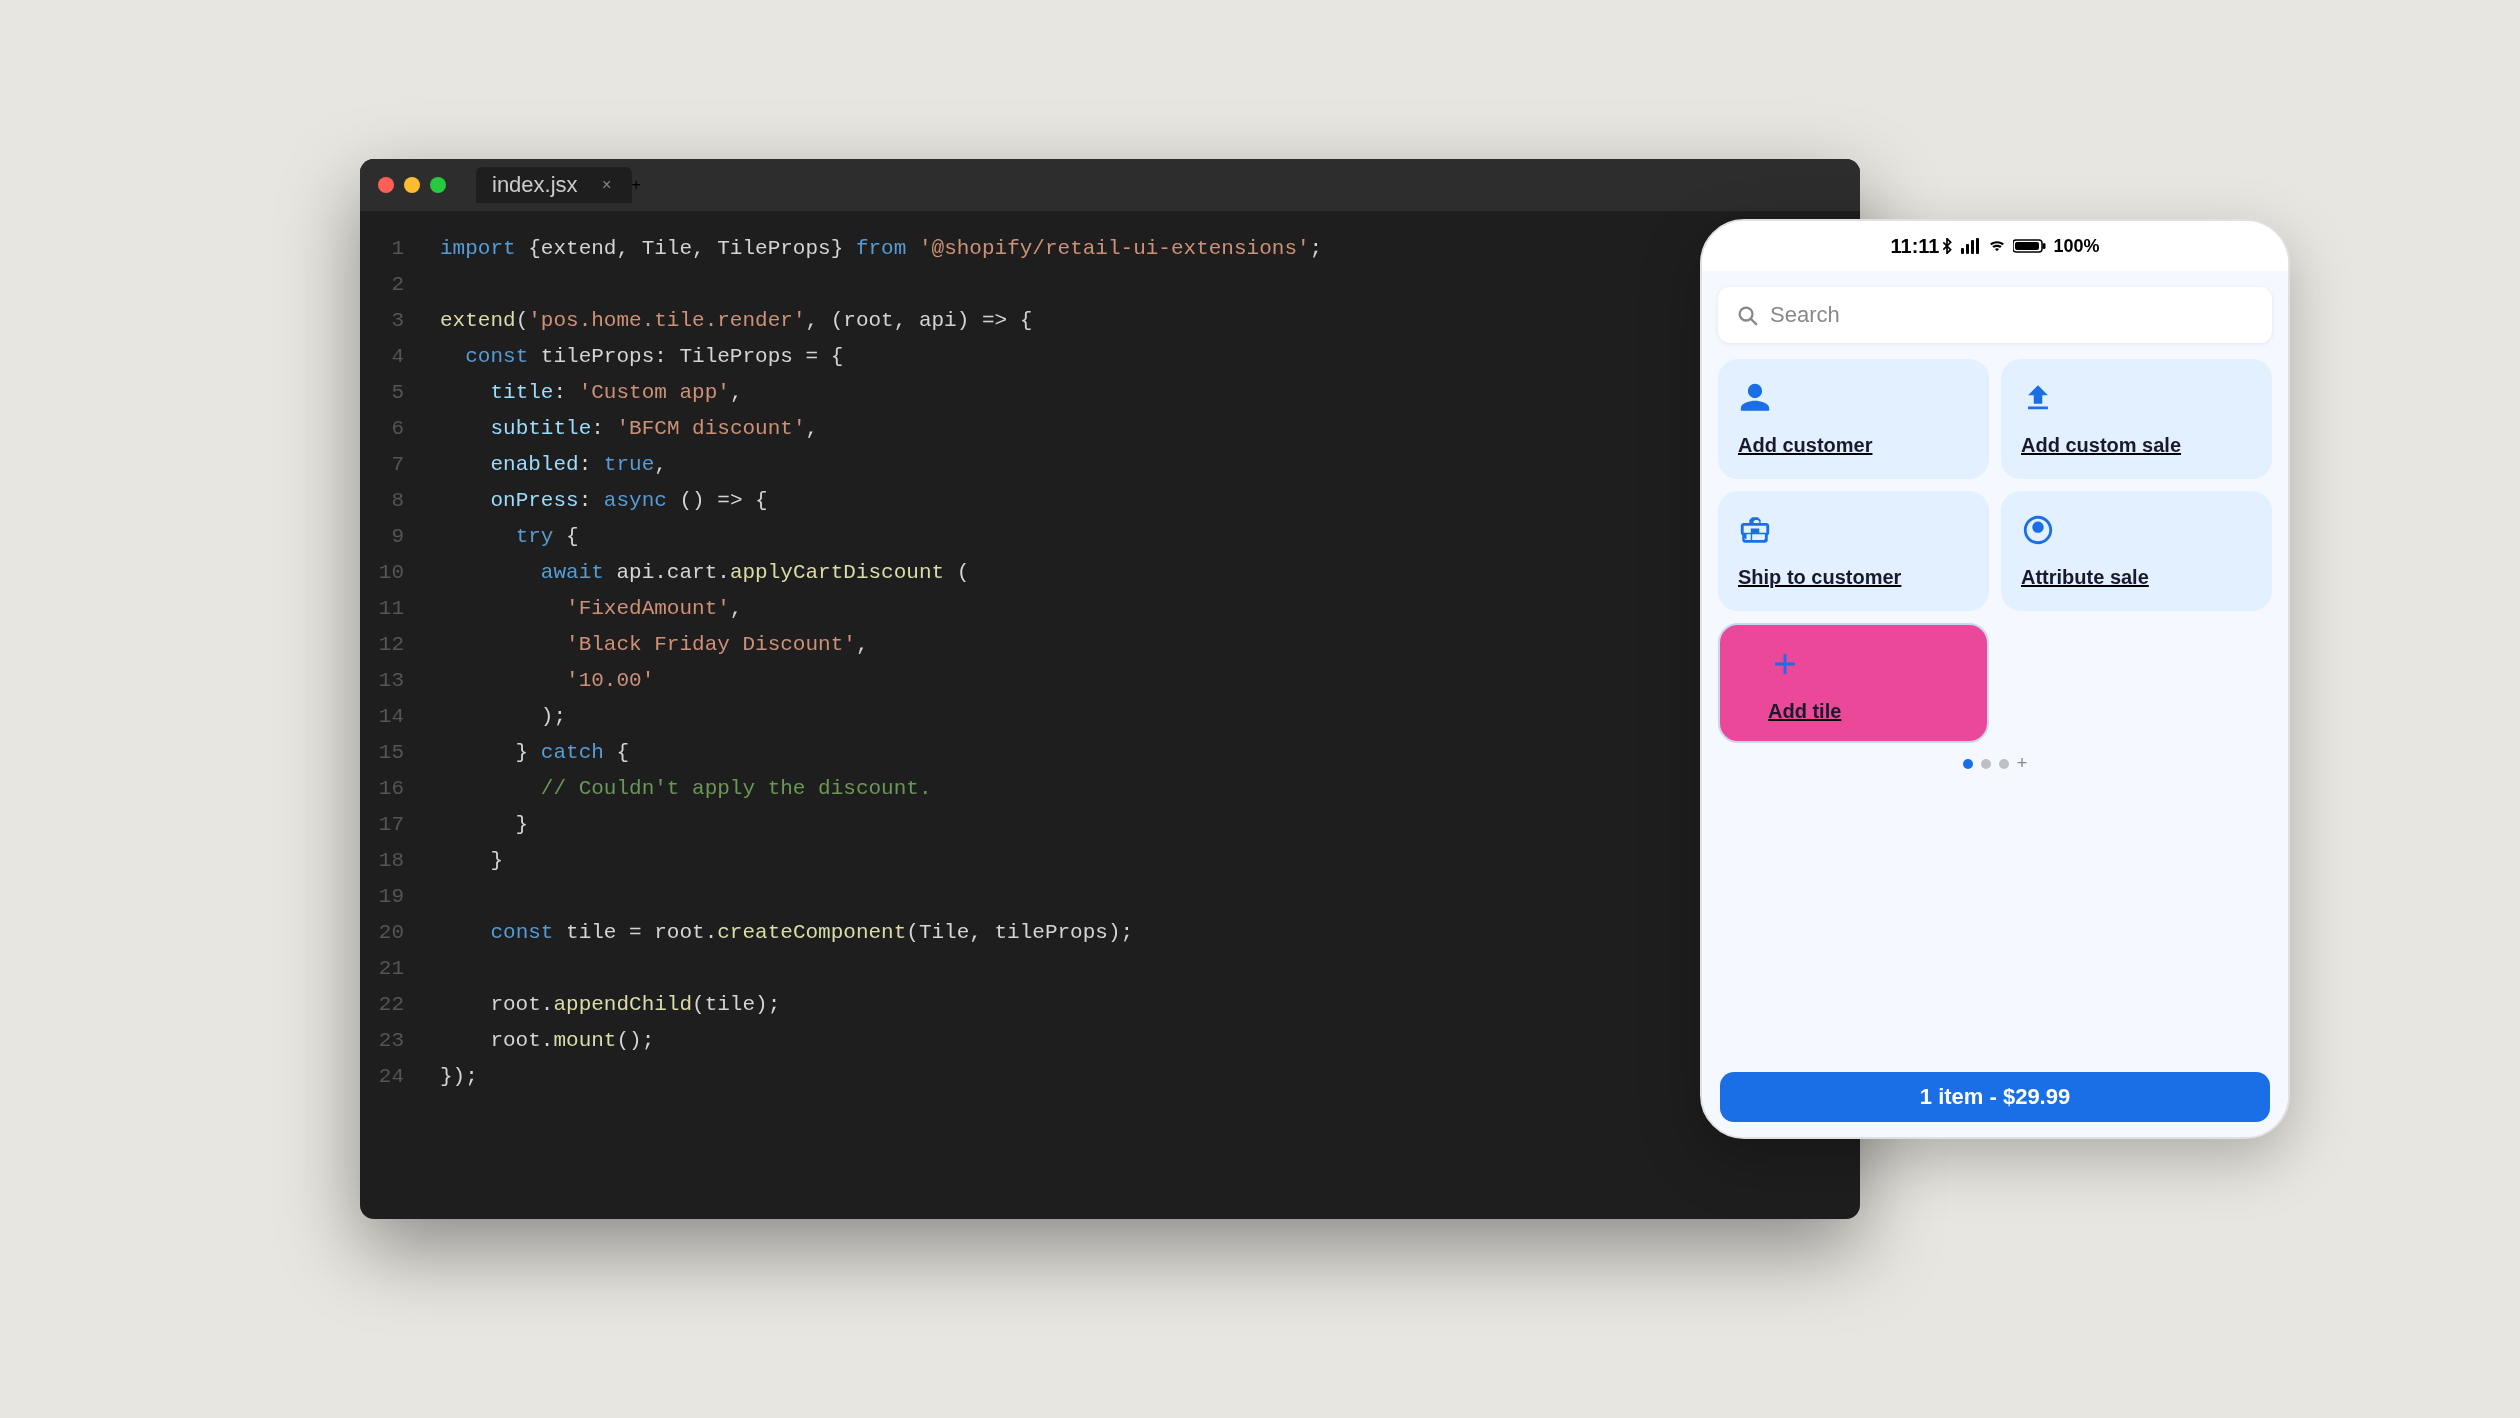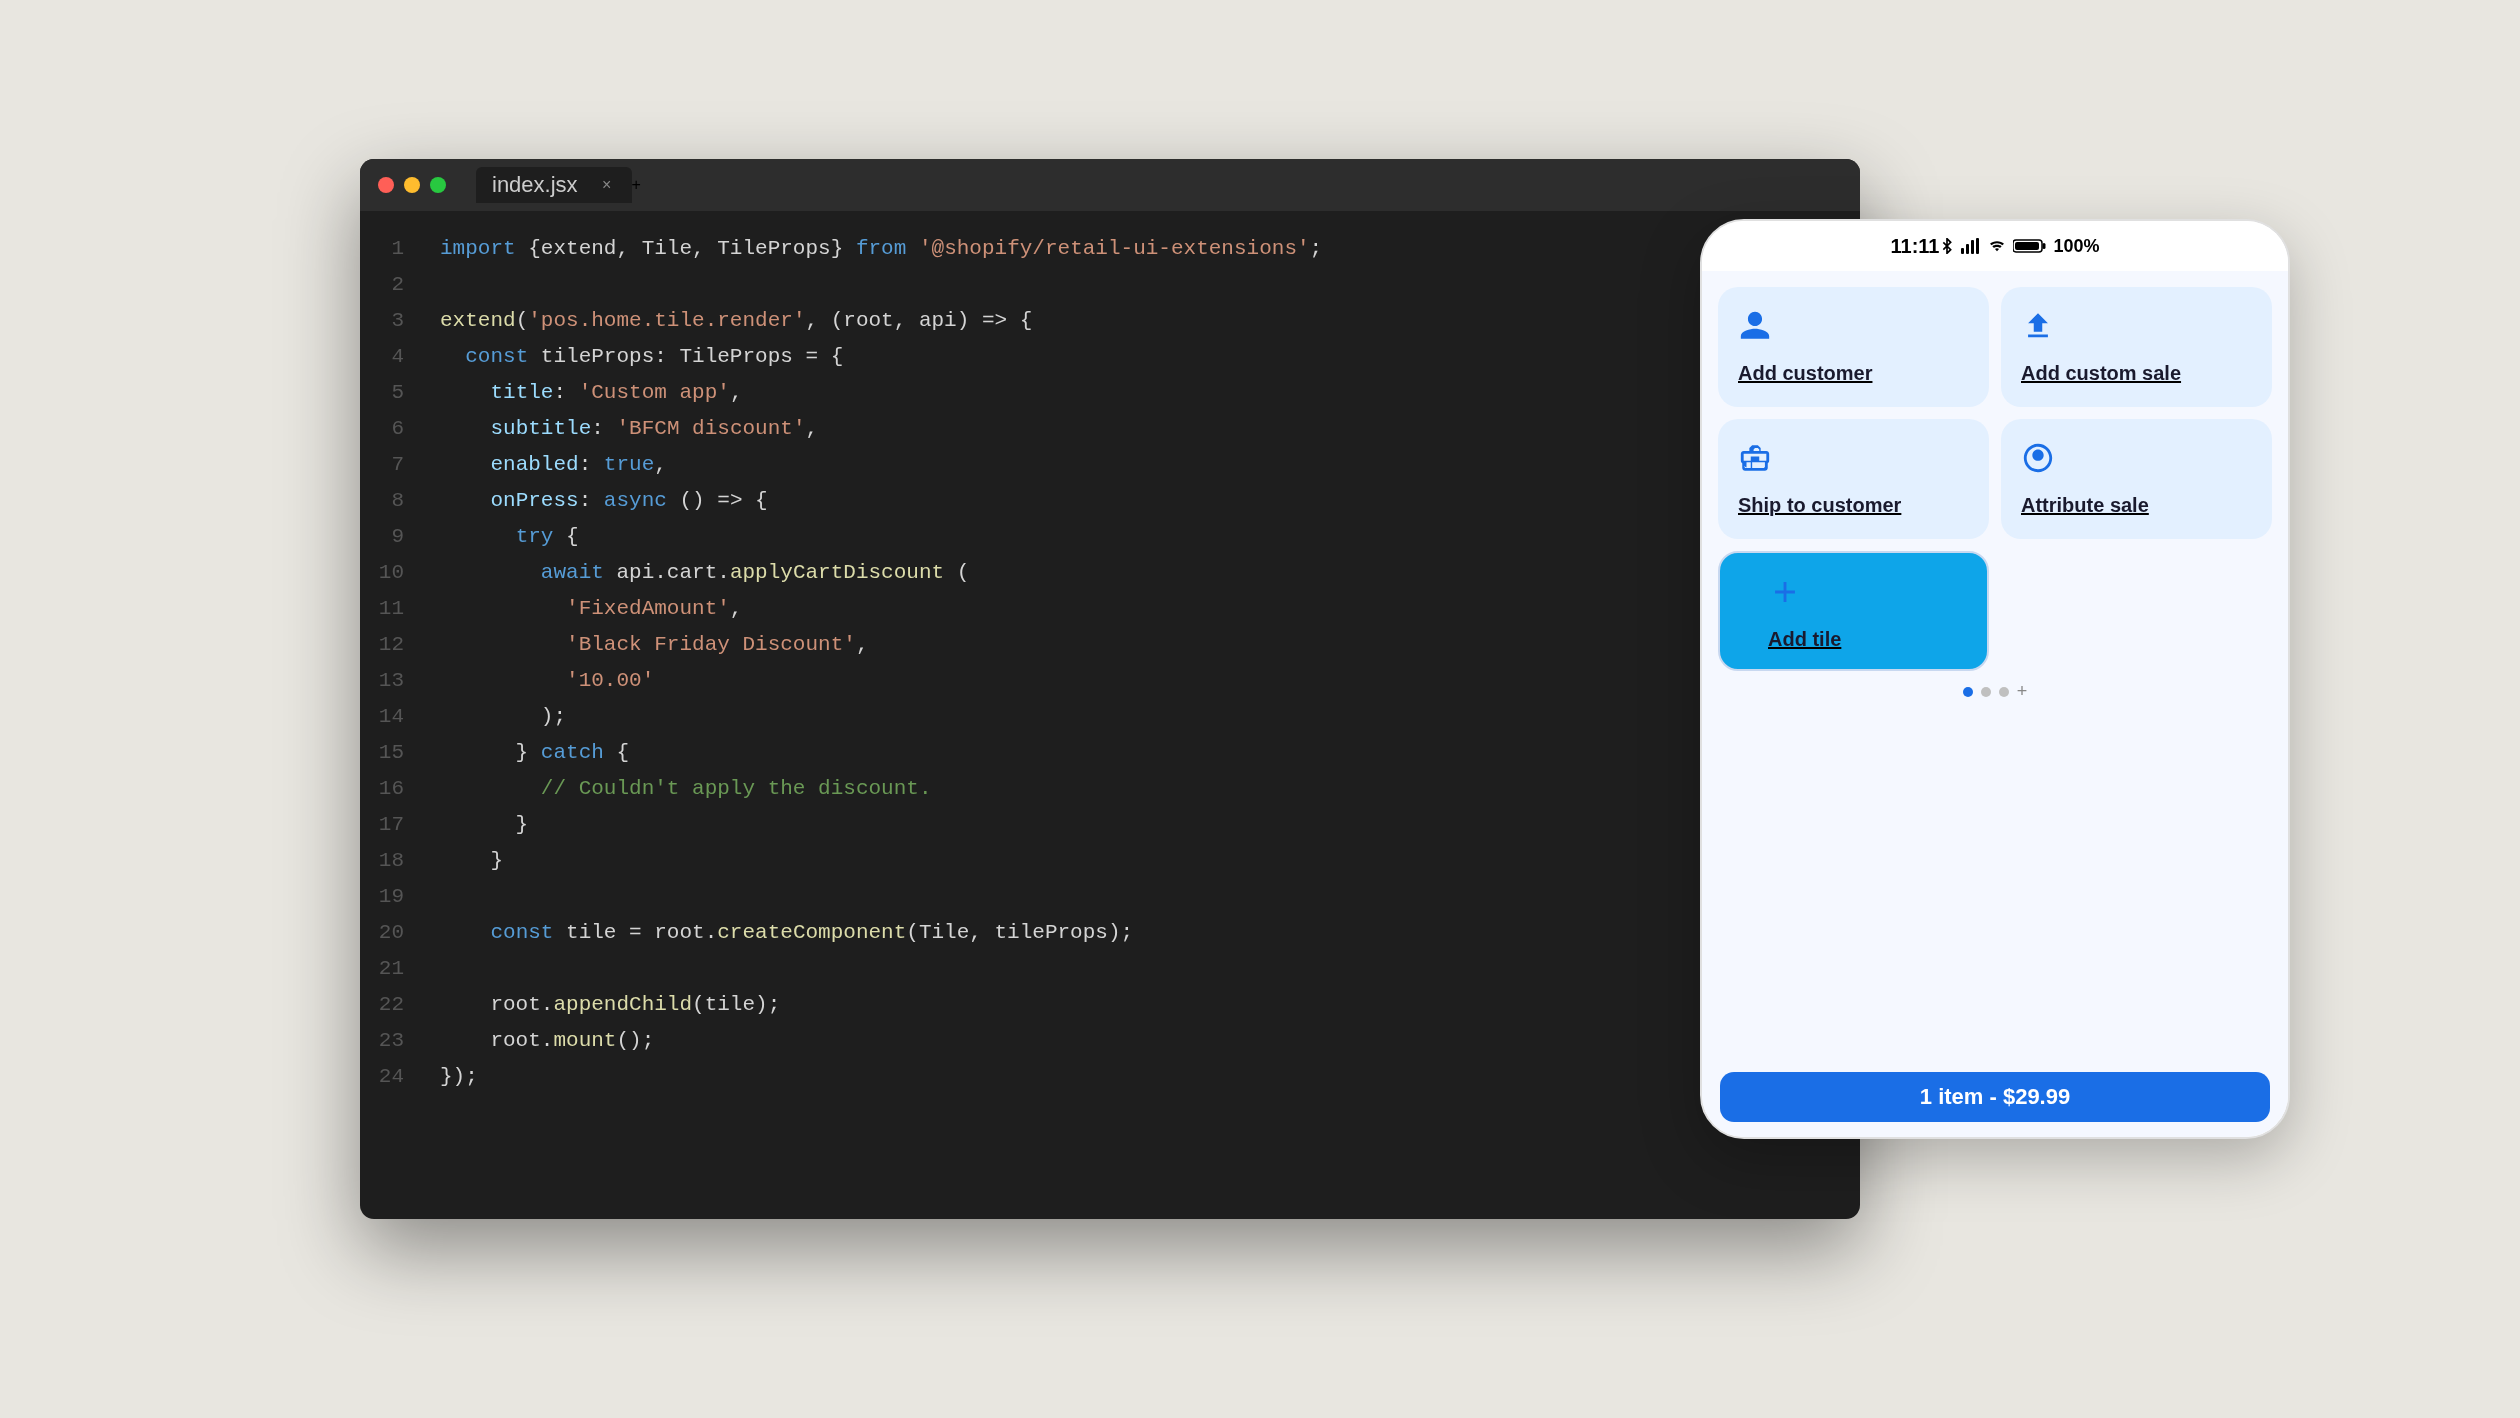--- a/index.html
+++ b/index.html
@@ -180,21 +180,21 @@
       min-height: 120px;
       text-decoration: underline;
     }
 
     .tile.custom-app {
       background: #d4f0e0;
       position: relative;
     }
 
     .tile.add-tile-tile {
-      background: #0ea5e9;
+      background: #ec4899;
       border: 2px solid #c8d8f0;
       padding-left: 48px;
     }
 
     .tile-icon {
       font-size: 30px;
     }
 
     .tile-icon svg {
       width: 34px;
@@ -336,20 +336,27 @@
           <rect x="0" y="2" width="29" height="12" rx="3" fill="none" stroke="black" stroke-width="1.5"></rect>
           <rect x="29.5" y="5" width="3" height="6" rx="1.5" fill="black"></rect>
           <rect x="2" y="4" width="24" height="8" rx="2" fill="black"></rect>
         </svg>
         <span>100%</span>
       </div>
     </div>
 
     <div class="phone-content">
 
+      <div class="search-bar">
+        <svg width="22" height="22" viewBox="0 0 24 24" fill="none" stroke="#888" stroke-width="2.5" stroke-linecap="round">
+          <circle cx="11" cy="11" r="7"></circle>
+          <line x1="16.5" y1="16.5" x2="22" y2="22"></line>
+        </svg>
+        <span class="search-placeholder">Search</span>
+      </div>
 
       <div class="tiles-grid">
 
         <div class="tile">
           <div class="tile-icon">
             <svg width="34" height="34" viewBox="0 0 24 24" fill="#1a6ee6">
               <path d="M12 12c2.7 0 5-2.3 5-5s-2.3-5-5-5-5 2.3-5 5 2.3 5 5 5zm0 2c-3.3 0-10 1.7-10 5v2h20v-2c0-3.3-6.7-5-10-5z"></path>
             </svg>
           </div>
           <span class="tile-label">Add customer</span>

